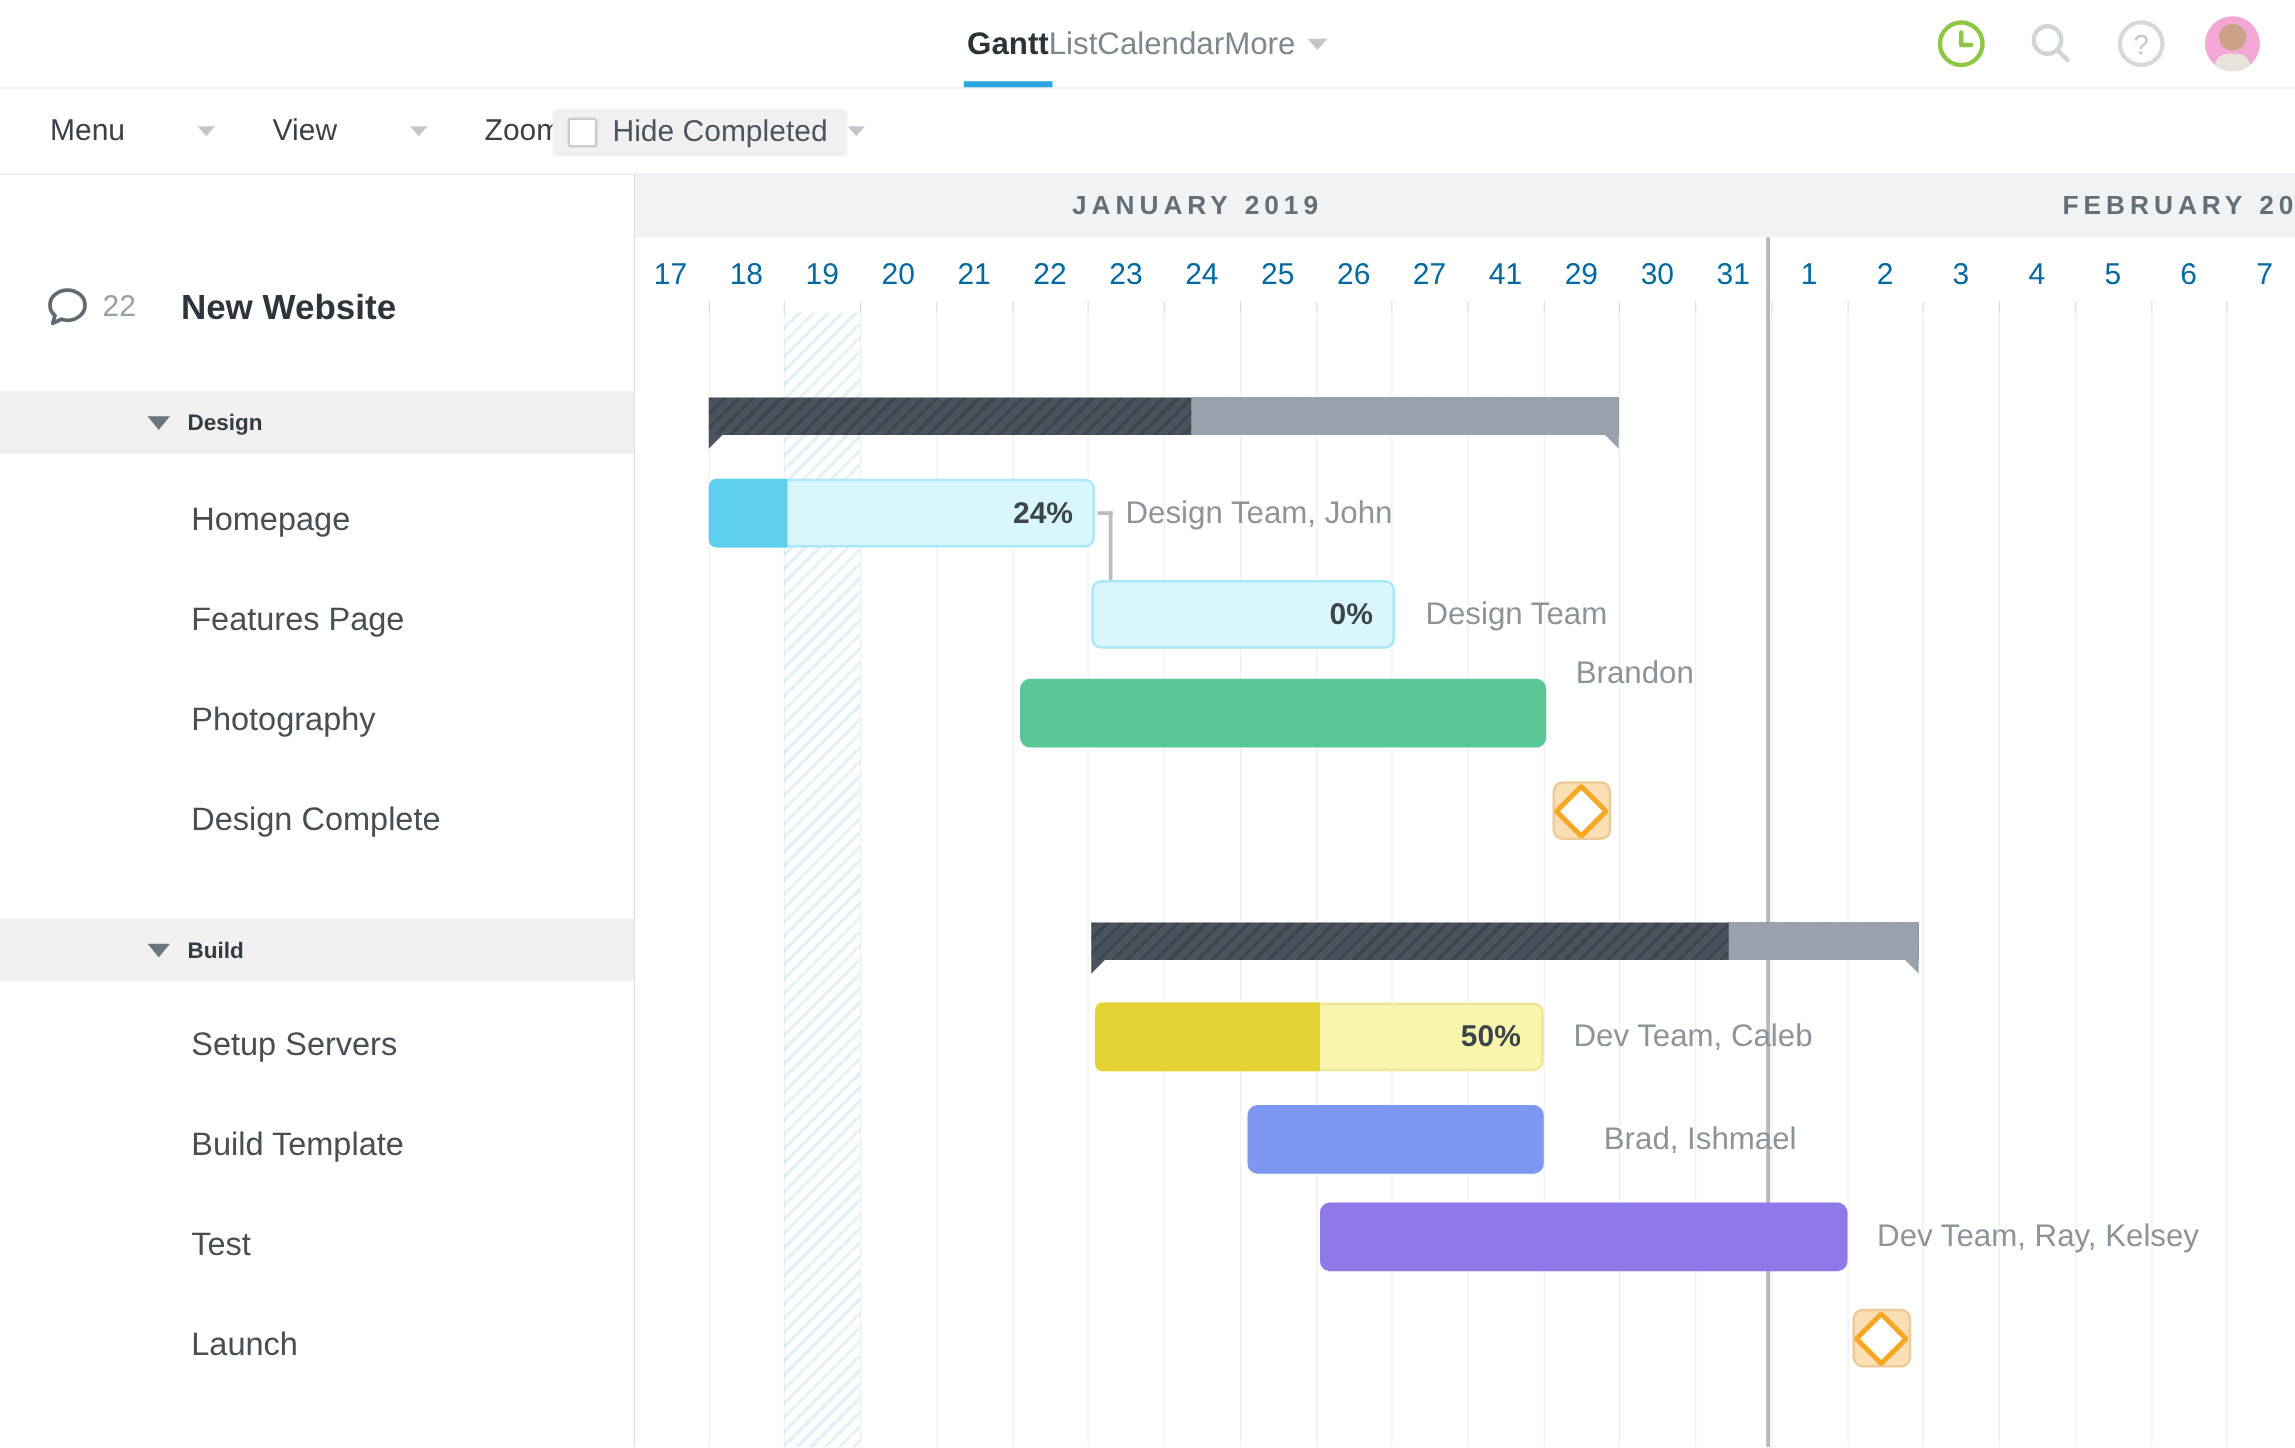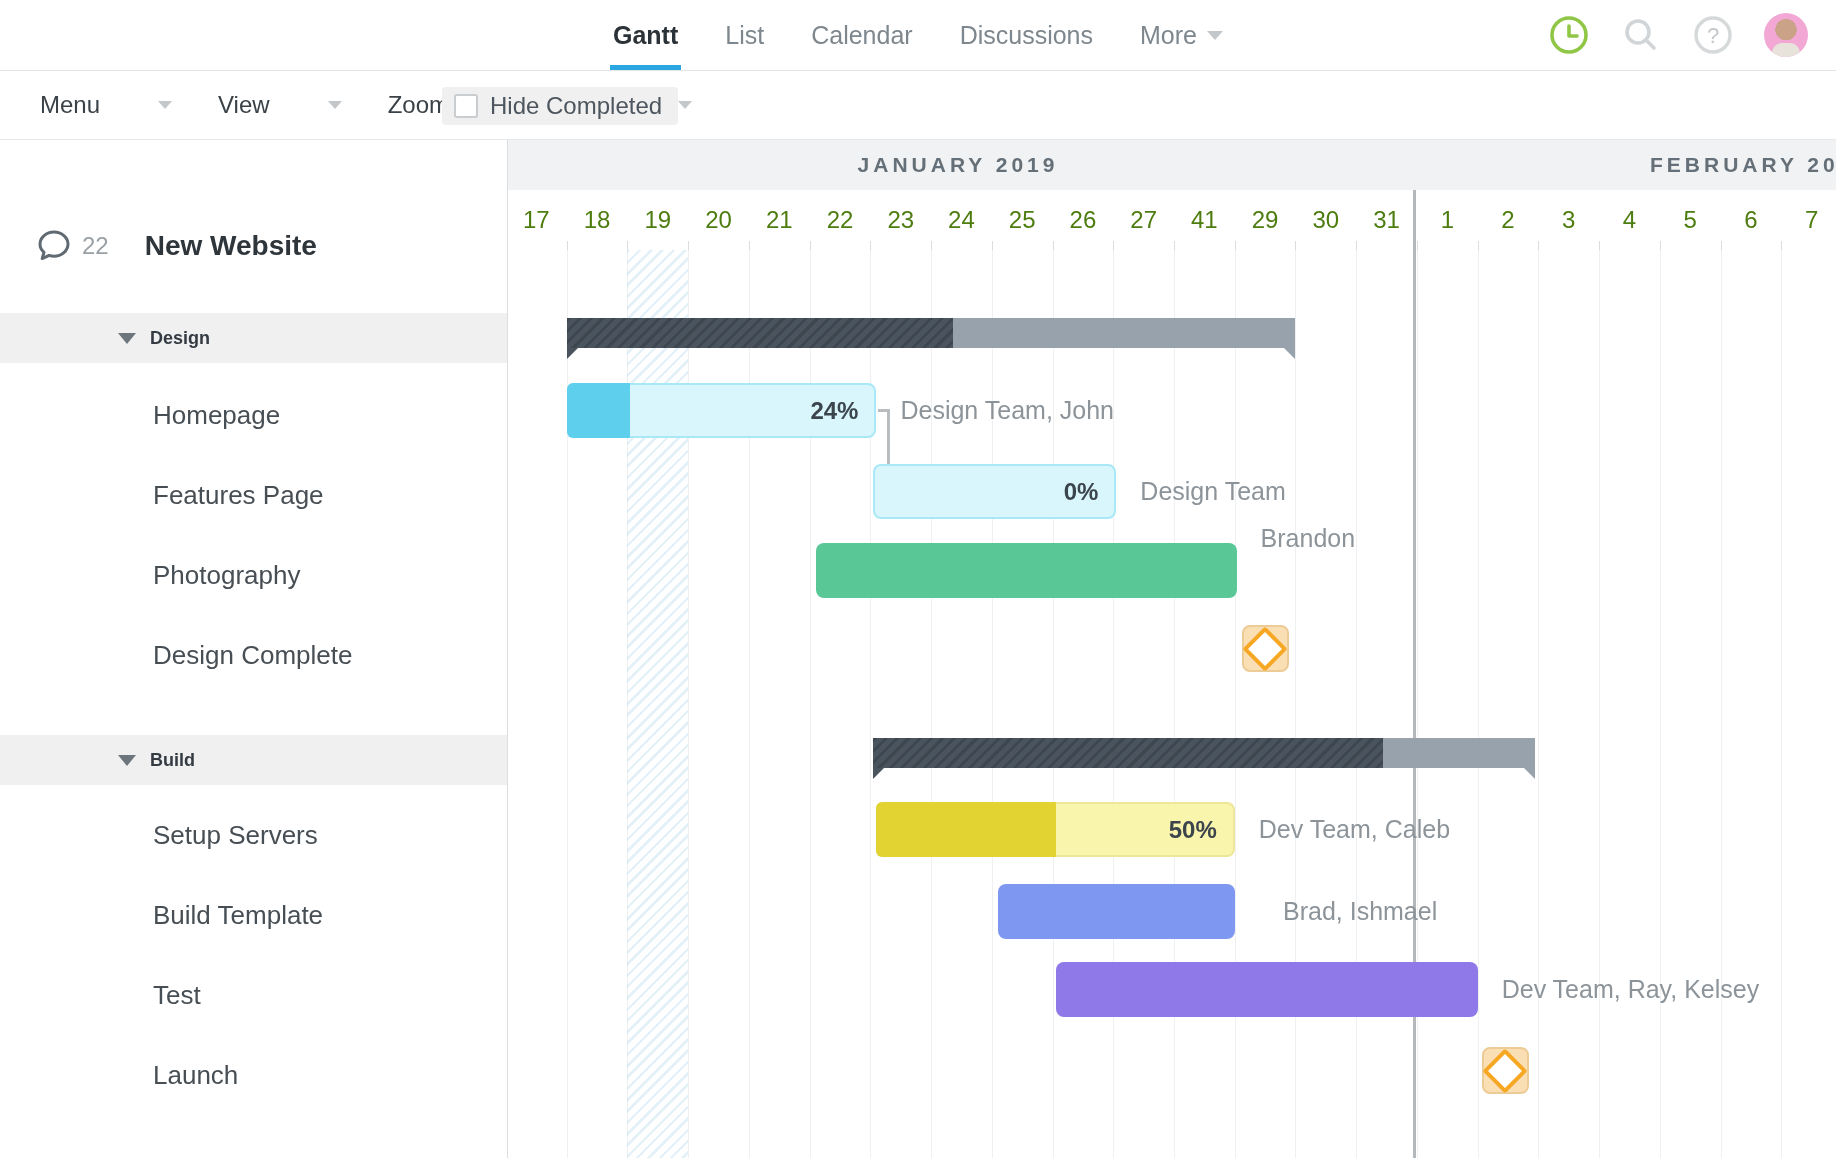--- a/index.html
+++ b/index.html
@@ -1,21 +1,21 @@
 <!DOCTYPE html>
 <html><head>
 <meta charset="utf-8">
 <style>
   html,body{margin:0;padding:0;background:#fff;}
   .app{position:relative;width:1836px;height:1158px;background:#fff;border-radius:24px;overflow:hidden;
        font-family:"Liberation Sans","DejaVu Sans",sans-serif;color:#3c434a;}
   
   .nav{position:absolute;left:0;top:0;right:0;height:70px;background:#fff;z-index:6;}
   .nav-border{position:absolute;left:0;top:70px;right:0;height:1px;background:#e3e5e6;z-index:6;}
-  .tabs{position:absolute;left:0;right:0;top:0;height:70px;display:flex;justify-content:center;align-items:stretch;gap:47px;}
+  .tabs{position:absolute;left:0;right:0;top:0;height:70px;display:flex;justify-content:center;align-items:stretch;}
   .tab{position:relative;display:flex;align-items:center;font-size:25px;color:#7e878d;cursor:pointer;}
   .tab.active{color:#2b3238;font-weight:bold;}
   .tab.active::after{content:"";position:absolute;left:-3px;right:-3px;bottom:0;height:5px;background:#2aa7e0;}
   .caret{width:0;height:0;border-left:8px solid transparent;border-right:8px solid transparent;border-top:9px solid #c3c7ca;margin-left:10px;}
   .nav-icons{position:absolute;right:28px;top:0;height:70px;display:flex;align-items:center;gap:30px;}
   .icon-btn{display:flex;align-items:center;justify-content:center;cursor:pointer;}
   .avatar-pink{width:44px;height:44px;border-radius:50%;background:radial-gradient(circle at 50% 38%,#caa288 0 30%,#f2a7d4 31%);overflow:hidden;position:relative;}
   .avatar-pink::after{content:"";position:absolute;left:8px;right:8px;bottom:-6px;height:20px;border-radius:10px;background:#e8e3da;}
   
   .toolbar{position:absolute;left:0;top:71px;right:0;height:68px;background:#fff;z-index:6;}
@@ -40,21 +40,21 @@
   .proj-count{font-size:24px;color:#99a1a7;margin-left:10px;}
   .proj-title{font-size:28px;font-weight:bold;color:#2e353b;margin-left:36px;}
   .group-row{position:absolute;left:0;width:507px;height:50px;background:#f0f0f1;display:flex;align-items:center;padding-left:118px;box-sizing:border-box;gap:14px;cursor:pointer;z-index:5;}
   .group-caret{width:0;height:0;border-left:9px solid transparent;border-right:9px solid transparent;border-top:11px solid #6d767d;}
   .group-label{font-size:18px;font-weight:bold;color:#343b42;}
   .task-row{position:absolute;left:0;width:507px;height:80px;display:flex;align-items:center;padding-left:153px;box-sizing:border-box;cursor:pointer;z-index:5;}
   .task-label{font-size:26px;color:#474e54;}
   
   .month-band{position:absolute;left:508px;top:140px;right:0;height:50px;background:#f0f2f3;z-index:2;}
   .month-label{position:absolute;top:140px;height:50px;display:flex;align-items:center;font-size:21px;font-weight:bold;letter-spacing:4px;color:#656f78;white-space:nowrap;z-index:3;}
-  .day-num{position:absolute;top:190px;height:60px;display:flex;align-items:center;justify-content:center;width:40px;margin-left:-20px;font-size:24px;color:#4d7c0f;z-index:2;}
+  .day-num{position:absolute;top:190px;height:60px;display:flex;align-items:center;justify-content:center;width:40px;margin-left:-20px;font-size:24px;color:#0369a1;z-index:2;}
   .tick{position:absolute;top:241px;width:1px;height:9px;background:#dadde0;z-index:2;}
   
   .gridline{position:absolute;top:250px;bottom:0;width:1px;background:#eef0f2;z-index:0;}
   .weekend{position:absolute;top:250px;bottom:0;z-index:0;
            background:repeating-linear-gradient(135deg,rgba(177,214,233,0.35) 0 2.5px,rgba(255,255,255,0) 2.5px 8px);}
   .today-line{position:absolute;top:140px;bottom:0;width:3px;z-index:1;}
   .bar{position:absolute;z-index:2;cursor:pointer;box-sizing:border-box;}
   .bar-task{border-radius:8px;}
   .bar-done{position:absolute;left:-2px;top:-2px;bottom:-2px;background:#5ed0ee;border-radius:6px 0 0 6px;}
   .pct{position:absolute;right:16px;top:0;bottom:0;display:flex;align-items:center;font-size:24px;font-weight:bold;color:#3d454c;}
@@ -76,23 +76,20 @@
   <header class="nav">
     <div class="tabs" id="tabs">
         <div class="tab active">
           <span>Gantt</span>
         </div>
         <div class="tab">
           <span>List</span>
         </div>
         <div class="tab">
           <span>Calendar</span>
-        </div>
-        <div class="tab">
-          <span>Discussions</span>
         </div>
         <div class="tab">
           <span>More</span>
           <span class="caret"></span>
         </div>
       </div>
     <div class="nav-icons">
       <span class="icon-btn">
         <svg width="42" height="42" viewBox="0 0 42 42">
             <circle cx="21" cy="21" r="17" fill="none" stroke="#8fc645" stroke-width="3.6"></circle>

